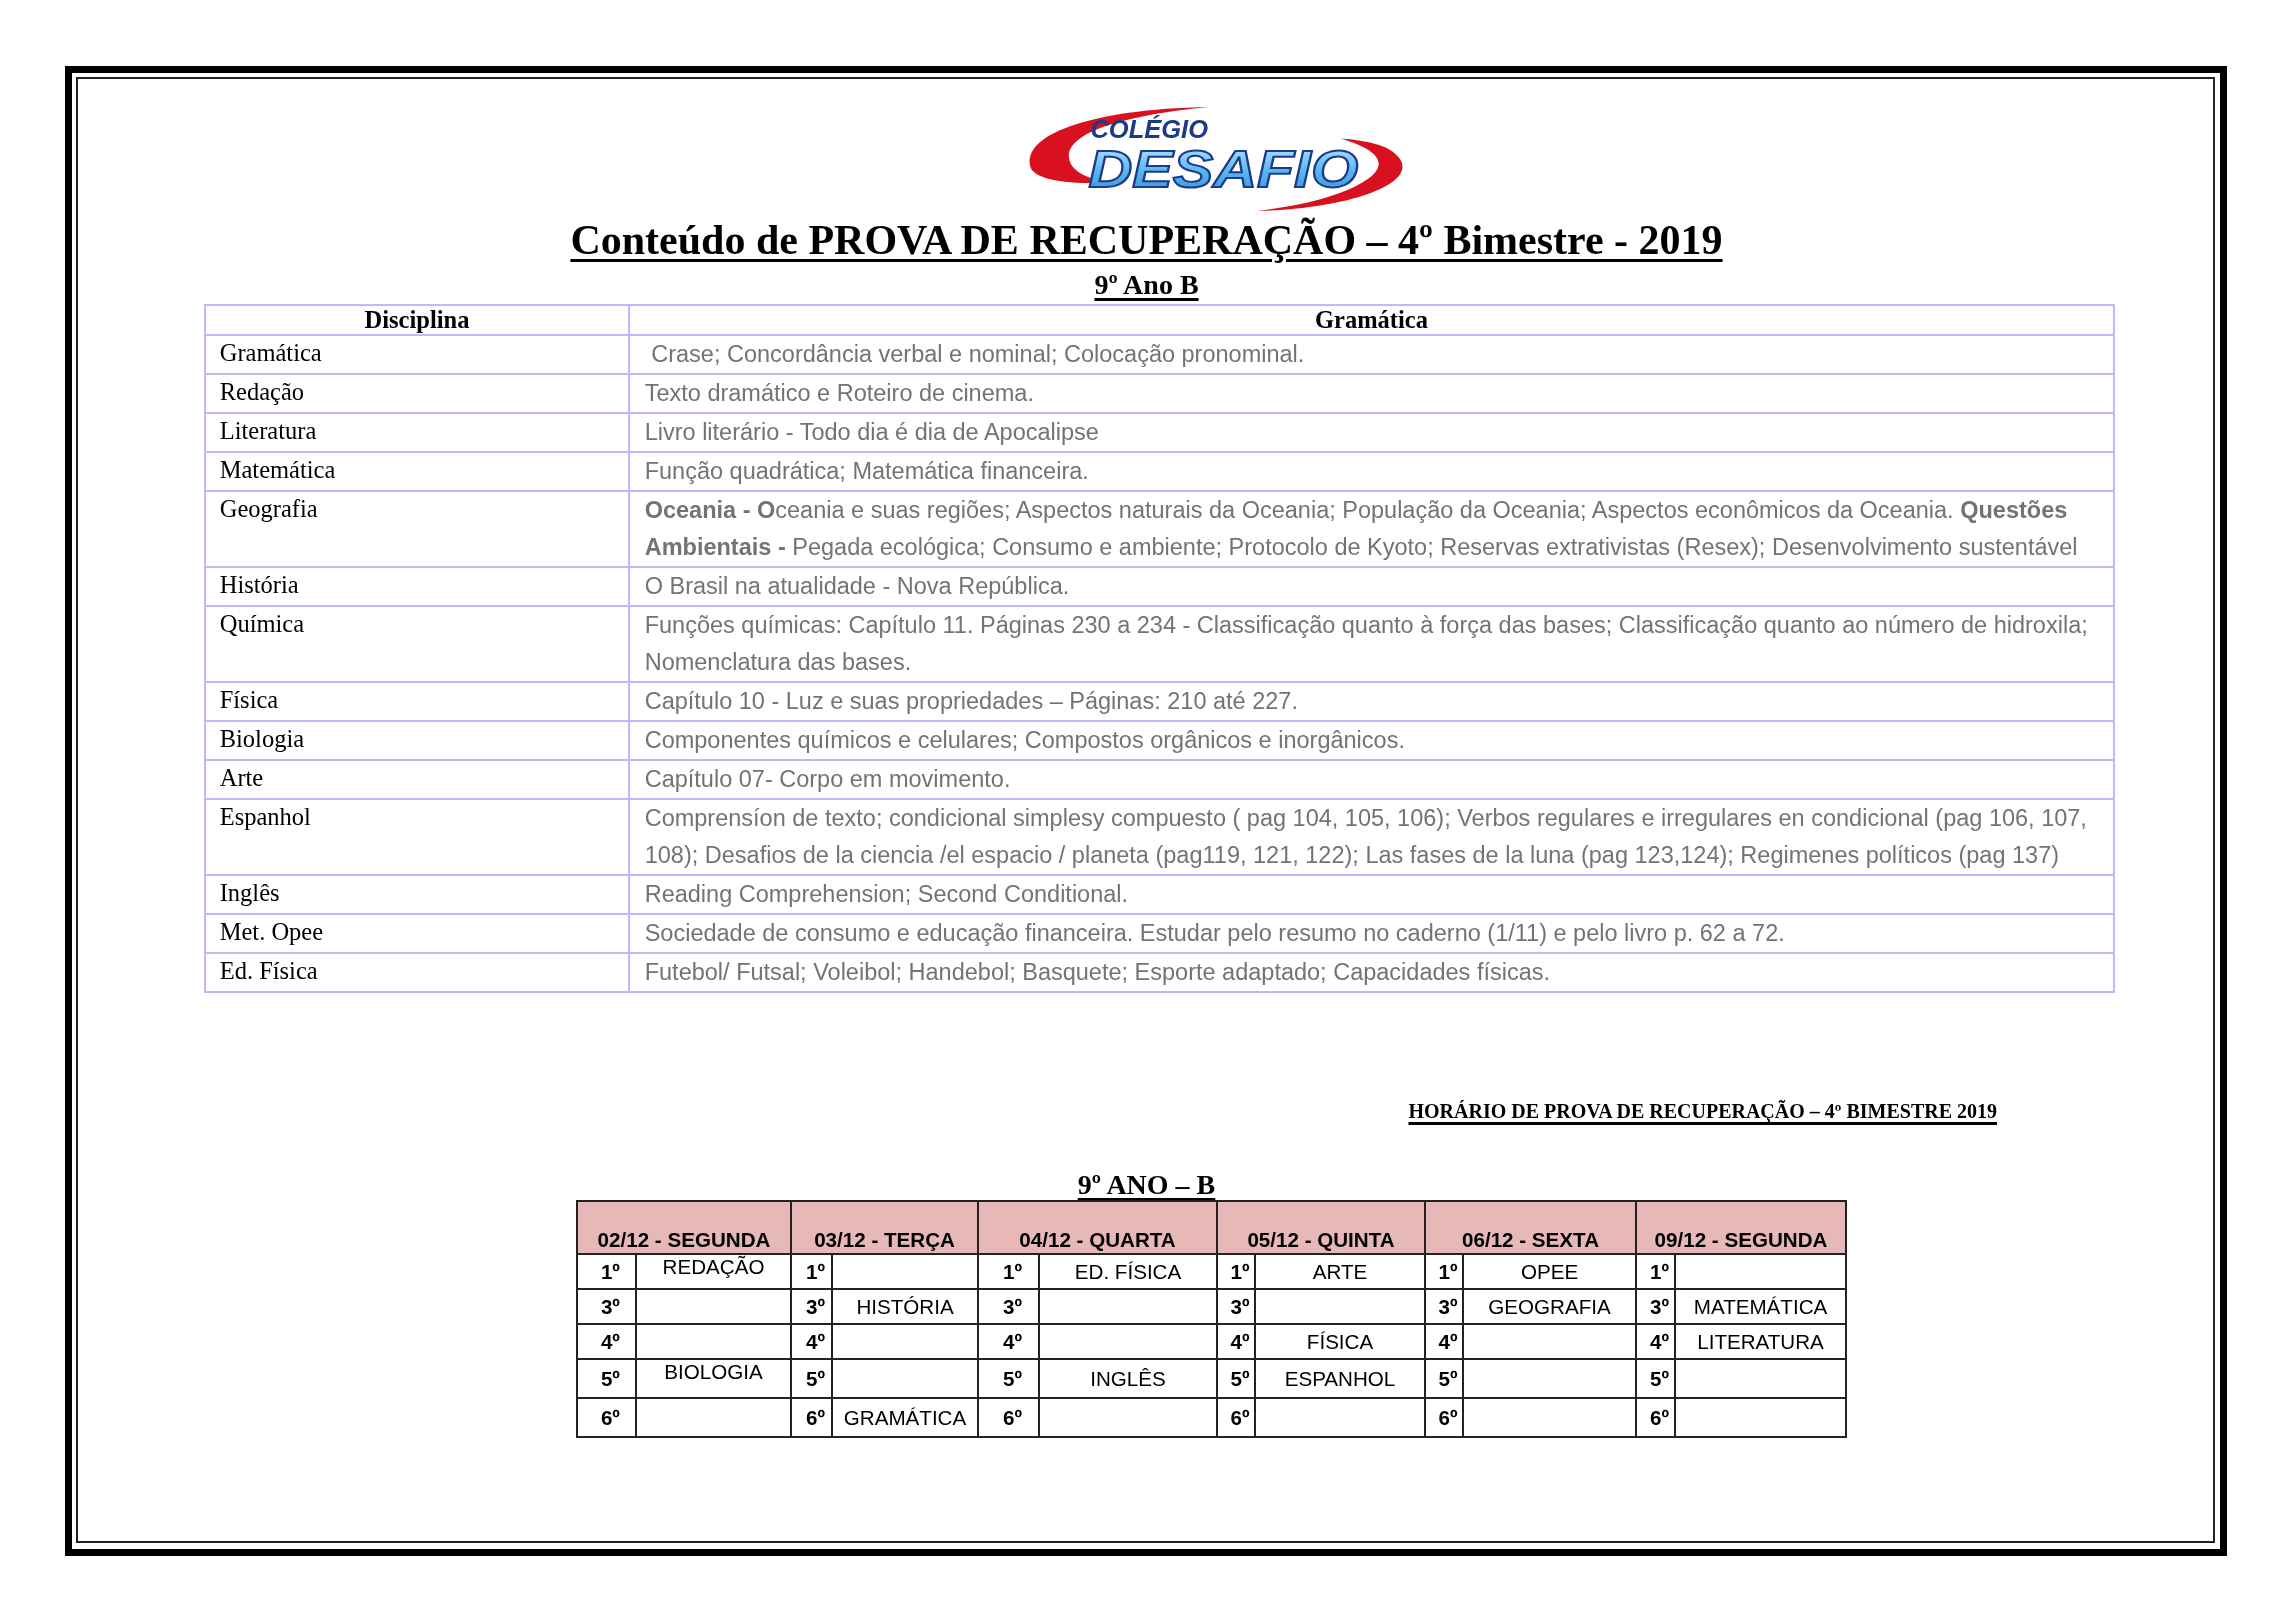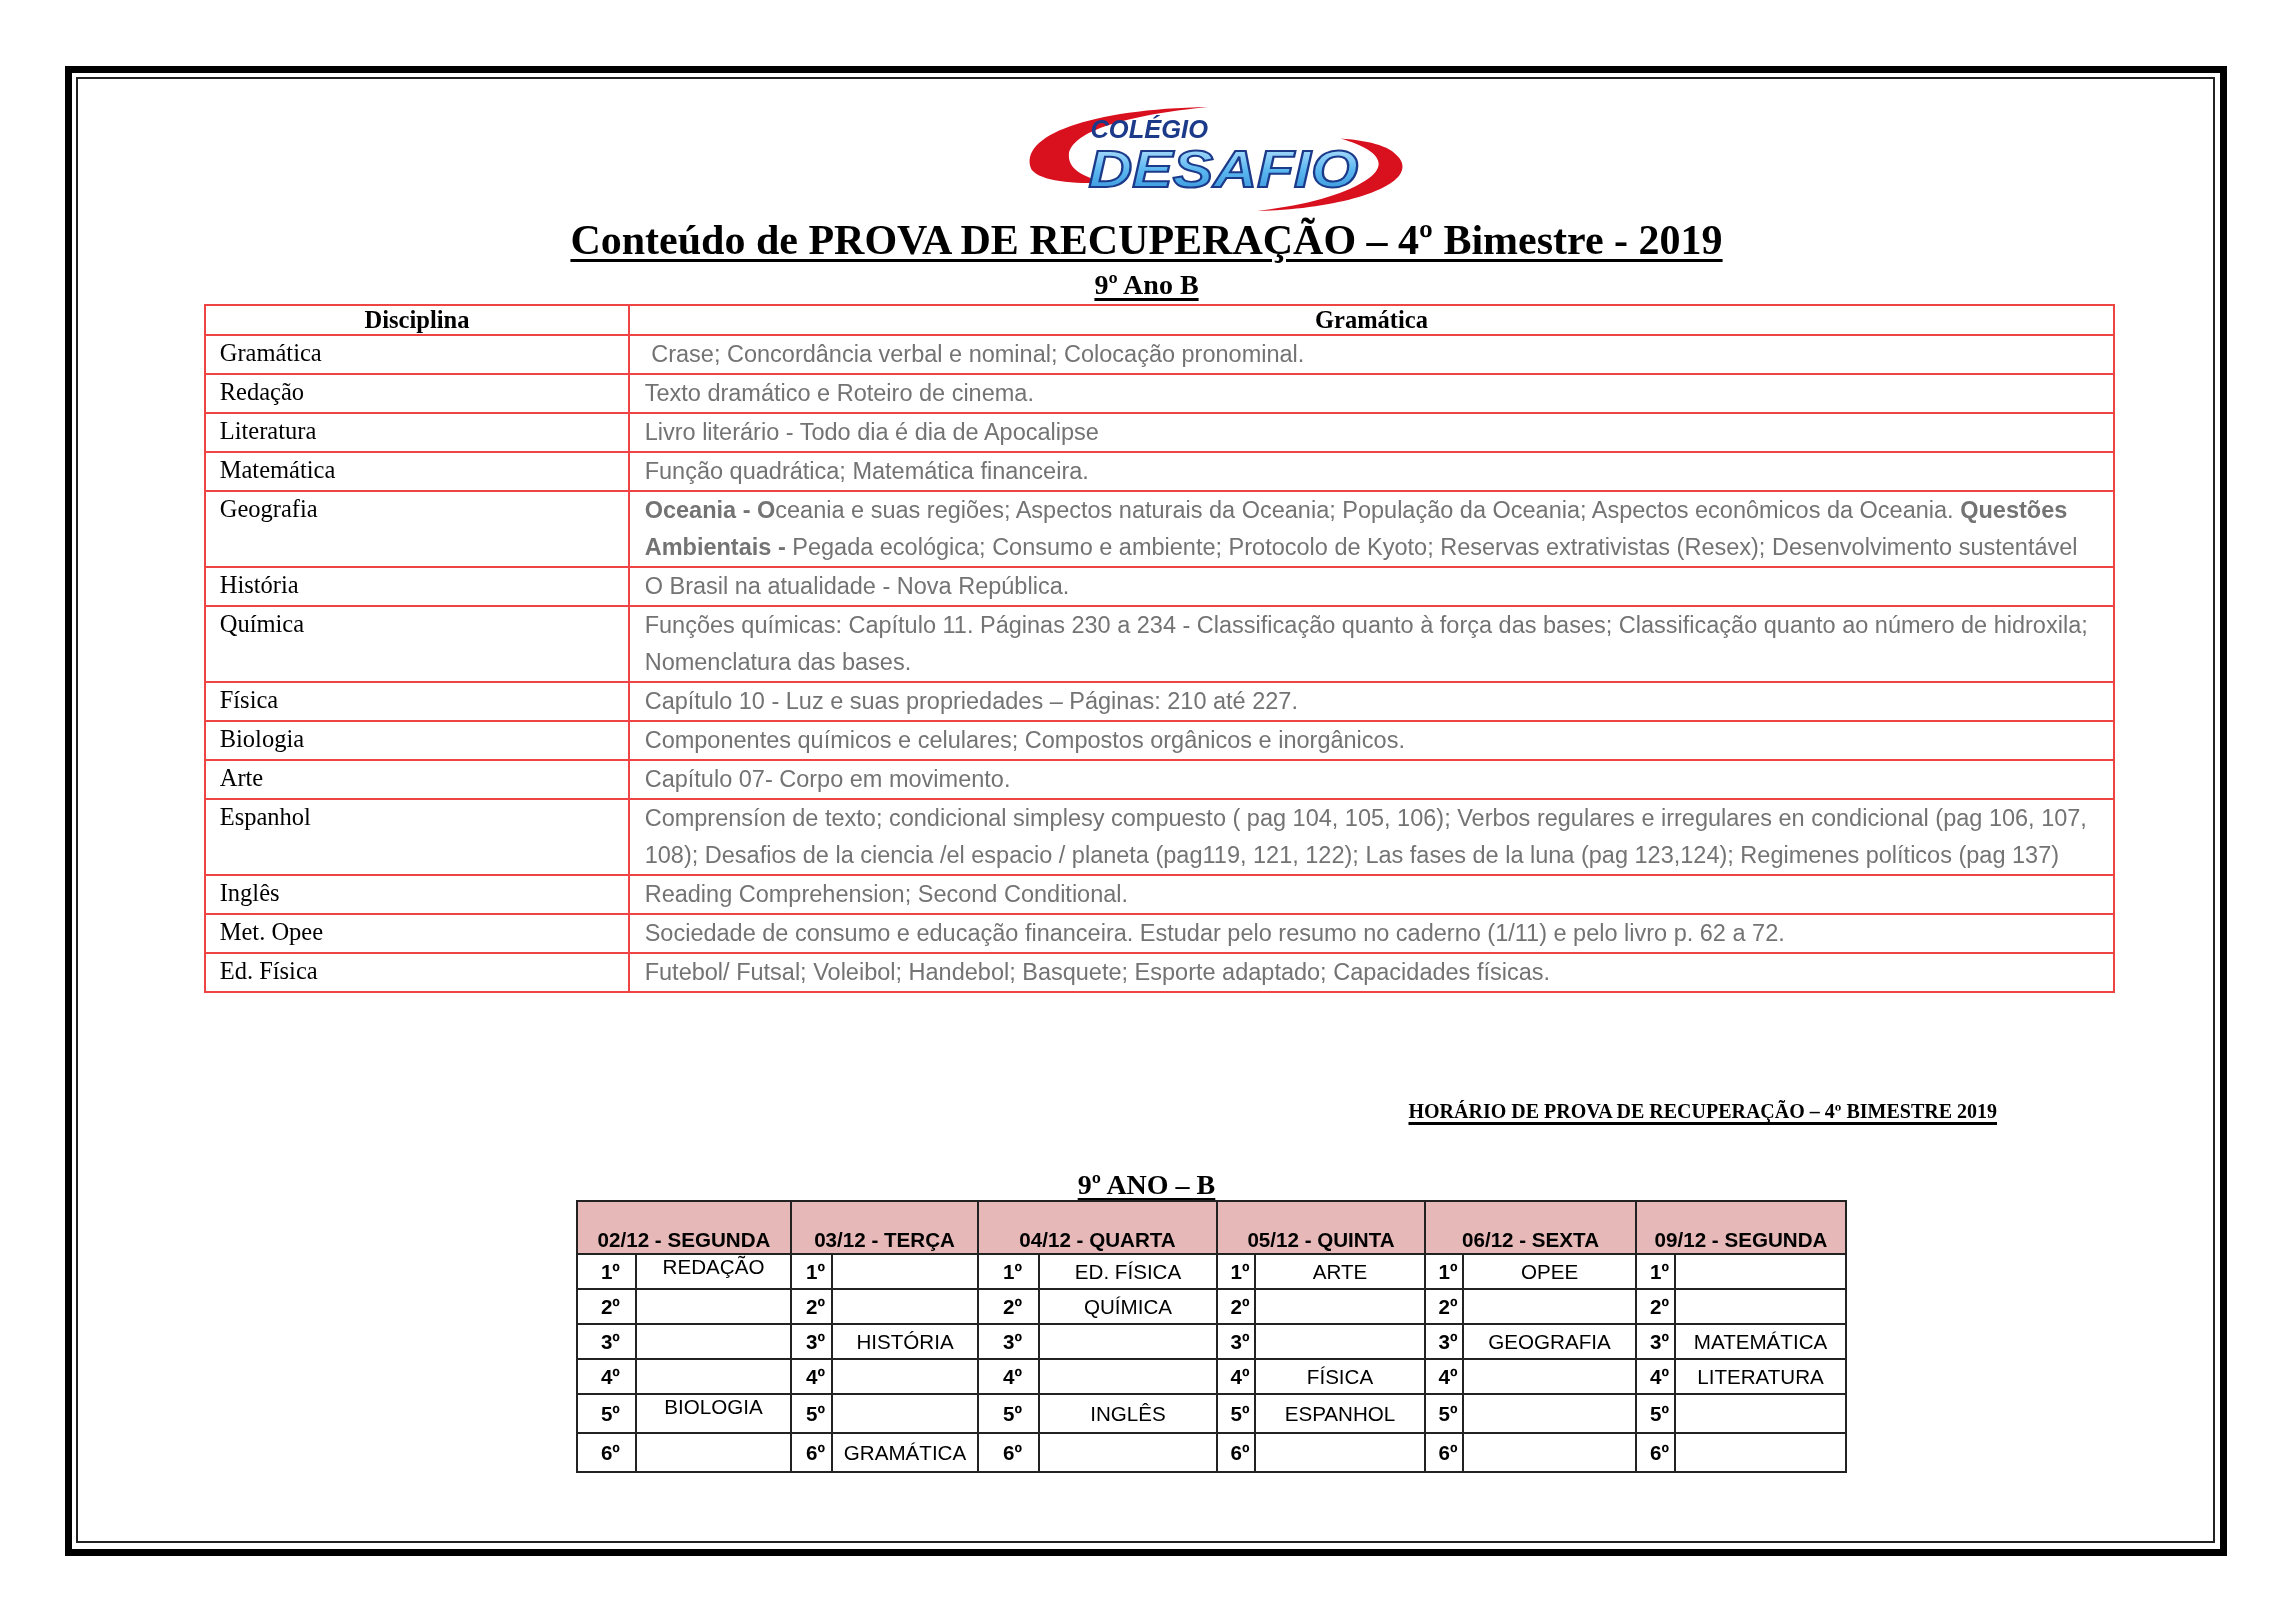--- a/index.html
+++ b/index.html
@@ -12,21 +12,21 @@
   .logo { position: absolute; left: 1012px; top: 101px; width: 402px; height: 113px; }
   .logo svg { width: 100%; height: 100%; display: block; }
 
   .title { position: absolute; left: 0; width: 2293px; top: 216px; text-align: center; font-family: "Liberation Serif", serif; font-weight: bold; font-size: 42px; line-height: 49px; }
   .title span { text-decoration: underline; text-decoration-thickness: 2.9px; text-underline-offset: 4.9px; }
   .subtitle { position: absolute; left: 0; width: 2293px; top: 268px; text-align: center; font-weight: bold; font-size: 28px; line-height: 33px; }
   .subtitle span { text-decoration: underline; text-decoration-thickness: 2.9px; text-underline-offset: 3.9px; margin-top: 12px; }
 
   
   table.content { position: absolute; left: 204px; top: 304px; width: 1911px; border-collapse: collapse; table-layout: fixed; }
-  table.content td, table.content th { border: 2px solid #ef4444; padding: 0; vertical-align: top; }
+  table.content td, table.content th { border: 2px solid #c4b5fd; padding: 0; vertical-align: top; }
   table.content th { font-family: "Liberation Serif", serif; font-weight: bold; font-size: 24.5px; line-height: 28px; height: 28px; text-align: center; }
   table.content td.disc { font-family: "Liberation Serif", serif; font-size: 24.5px; line-height: 29px; padding-left: 13.7px; padding-top: 2px; }
   table.content td.cont { font-family: "Liberation Sans", sans-serif; font-size: 23.5px; line-height: 37px; padding-left: 14.7px; padding-right: 7.8px; color: #737373; }
   table.content td.cont b { font-weight: bold; }
   .col-disc { width: 424px; }
 
   .h2 { position: absolute; left: 0; width: 1997px; top: 1095px; text-align: right; font-weight: bold; font-size: 20px; line-height: 33px; }
   .h2 span { text-decoration: underline; text-decoration-thickness: 2.9px; text-underline-offset: 3.9px; }
   .h3 { position: absolute; left: 0; width: 2293px; top: 1168px; text-align: center; font-weight: bold; font-size: 28px; line-height: 33px; }
   .h3 span { text-decoration: underline; text-decoration-thickness: 2.9px; text-underline-offset: 3.9px; }
@@ -173,34 +173,20 @@
         <td class="subj"></td>
         <td class="num">1º</td>
         <td class="subj">ED. FÍSICA</td>
         <td class="num">1º</td>
         <td class="subj">ARTE</td>
         <td class="num">1º</td>
         <td class="subj">OPEE</td>
         <td class="num">1º</td>
         <td class="subj"></td>
       </tr>
-      <tr class="r2">
-        <td class="num">2º</td>
-        <td class="subj"></td>
-        <td class="num">2º</td>
-        <td class="subj"></td>
-        <td class="num">2º</td>
-        <td class="subj">QUÍMICA</td>
-        <td class="num">2º</td>
-        <td class="subj"></td>
-        <td class="num">2º</td>
-        <td class="subj"></td>
-        <td class="num">2º</td>
-        <td class="subj"></td>
-      </tr>
       <tr class="r3">
         <td class="num">3º</td>
         <td class="subj"></td>
         <td class="num">3º</td>
         <td class="subj">HISTÓRIA</td>
         <td class="num">3º</td>
         <td class="subj"></td>
         <td class="num">3º</td>
         <td class="subj"></td>
         <td class="num">3º</td>

